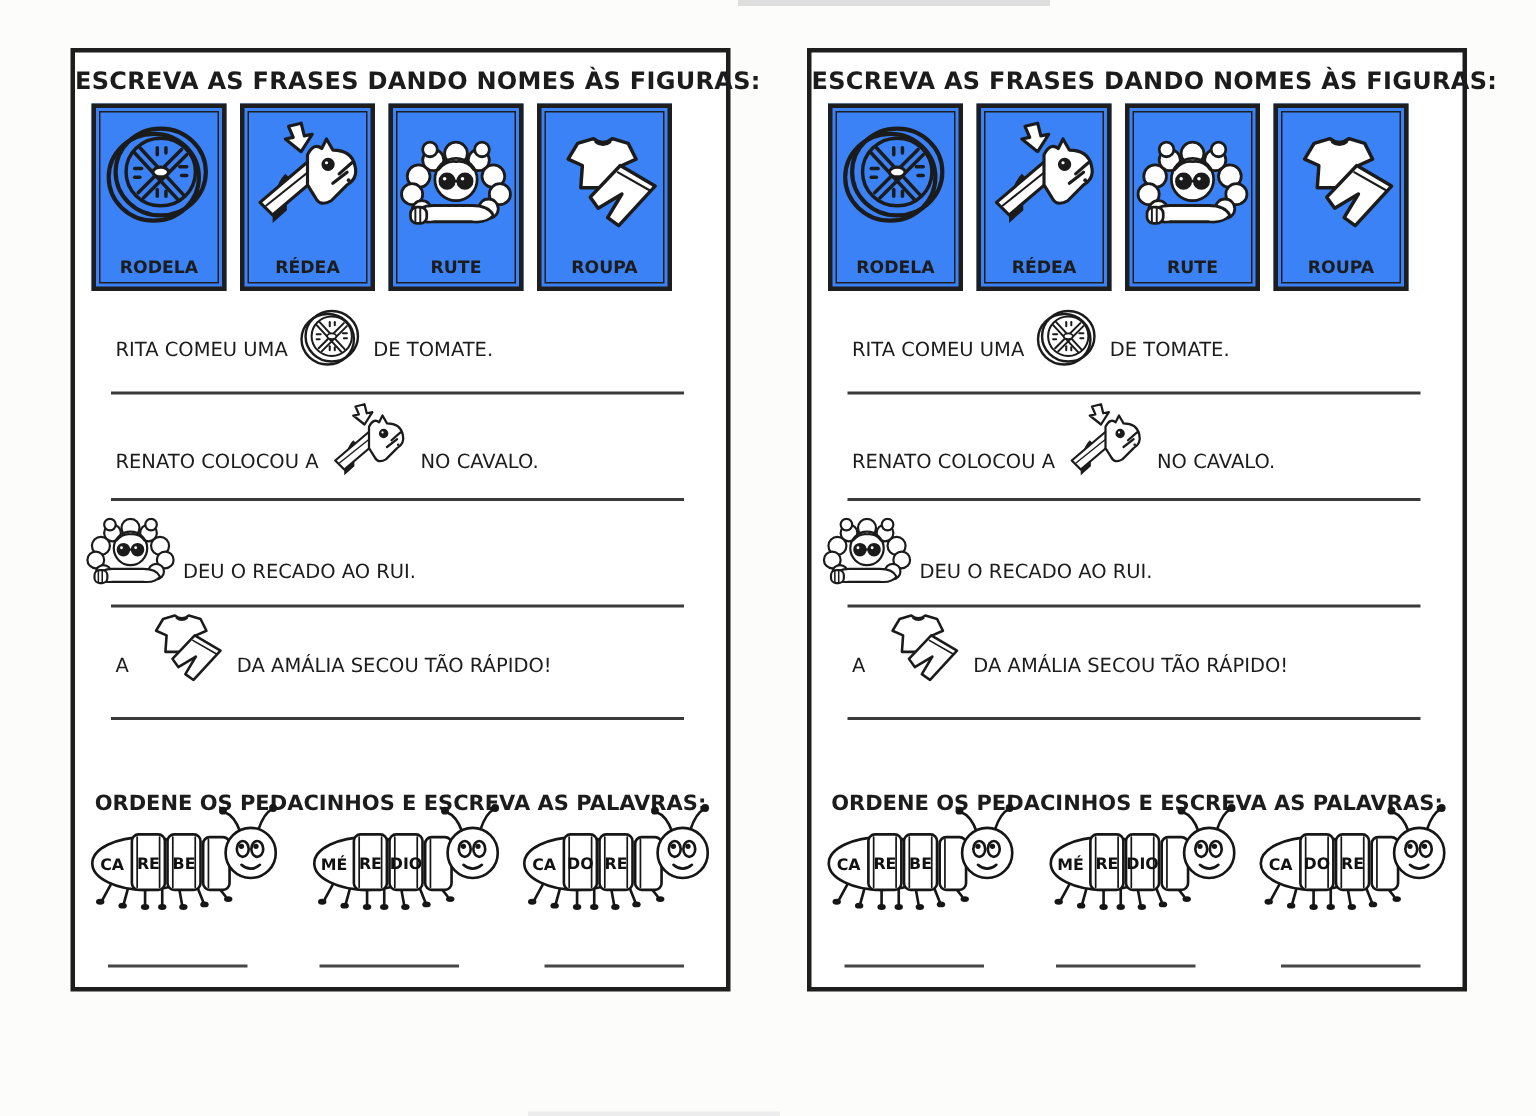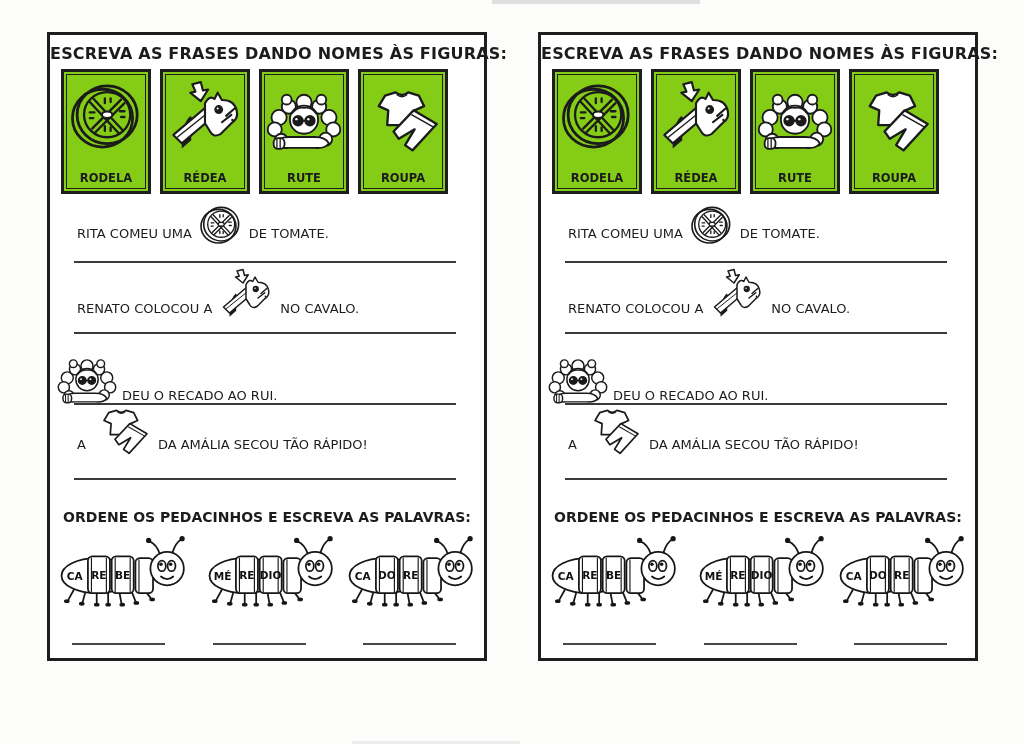--- a/index.html
+++ b/index.html
@@ -11,42 +11,42 @@
 
   .panel{position:absolute;top:32px;width:440px;height:629px;background:#fff;
          border:3px solid #1e1e1e;box-sizing:border-box;}
   .panel-left{left:47px;}
   .panel-right{left:538px;}
 
   .ws-header{position:absolute;top:9px;left:0;right:0;text-align:right;
              font-size:16px;font-weight:bold;letter-spacing:.2px;white-space:nowrap;}
 
   .cards{position:absolute;top:34px;left:11px;display:flex;gap:9px;}
-  .card{width:90px;height:125px;border:3px solid #1e1e1e;padding:2px;box-sizing:border-box;background:#84cc16;}
+  .card{width:90px;height:125px;border:3px solid #1e1e1e;padding:2px;box-sizing:border-box;background:#3b82f6;}
   .card-in{border:1.5px solid #1e1e1e;width:100%;height:100%;box-sizing:border-box;position:relative;}
   .card-icon{position:absolute;top:4px;left:50%;transform:translateX(-50%);}
   .card-label{position:absolute;bottom:3px;left:0;right:0;text-align:center;
               font-size:11.5px;font-weight:bold;}
 
   .sent{position:absolute;display:flex;align-items:flex-end;gap:7px;
         font-size:13px;font-weight:normal;white-space:nowrap;}
   .sent .txt{padding-bottom:6px;}
   .sent-1{top:169px;left:27px;}
   .sent-2{top:233px;left:27px;gap:7px;}
-  .sent-3{top:324px;left:2px;gap:4px;}
+  .sent-3{top:310px;left:2px;gap:4px;}
   .sent-3 .txt{padding-bottom:4px;}
   .sent-4{top:373px;left:27px;}
 
   .wline{position:absolute;left:24px;width:382px;border-top:2px solid #3a3a3a;}
   .wline-1{top:226px;}
   .wline-2{top:297px;}
   .wline-3{top:368px;}
   .wline-4{top:443px;}
 
-  .title2{position:absolute;top:474px;left:0;right:0;text-align:center;
+  .title2{position:absolute;top:493px;left:0;right:0;text-align:center;
           font-size:14px;font-weight:bold;white-space:nowrap;}
 
   .cat{position:absolute;top:498px;width:132px;height:80px;}
   .cat-1{left:8px;}
   .cat-2{left:156px;}
   .cat-3{left:296px;}
   .syl{font-family:"DejaVu Sans",sans-serif;font-weight:bold;font-size:12px;
        fill:#111;text-anchor:middle;}
 
   .aline{position:absolute;top:608px;width:93px;border-top:2px solid #474747;}

